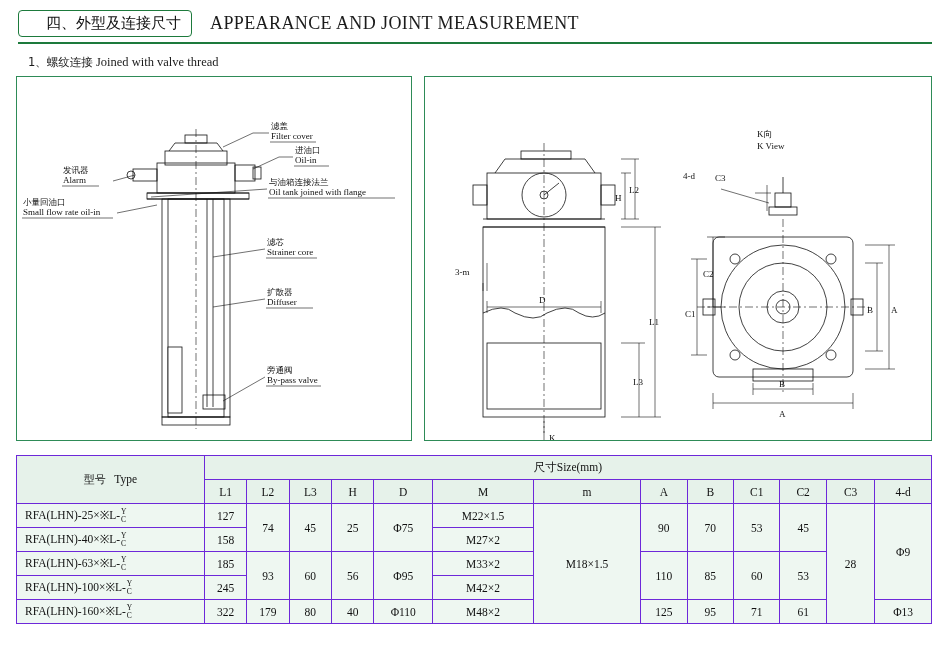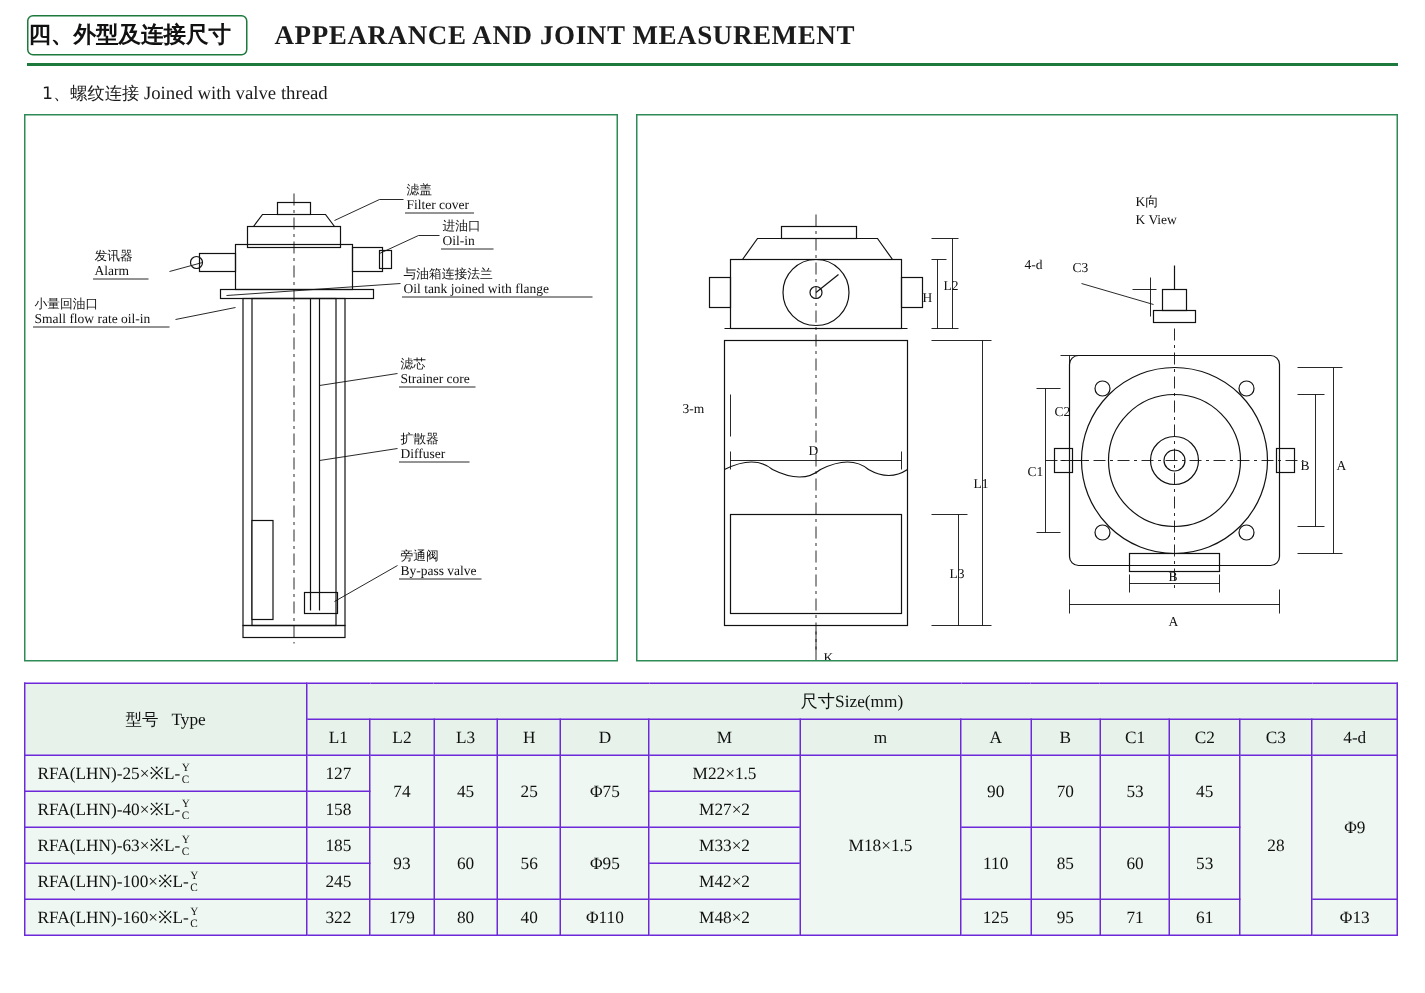--- a/index.html
+++ b/index.html
@@ -12,33 +12,33 @@
     overflow:hidden;
   }
   
   .header{
     position:absolute;left:18px;top:10px;width:914px;height:34px;
   }
   .hdr-box{
     display:inline-block;
     border:1.5px solid #1d7a3c;
     border-radius:4px;
-    padding:3px 10px 4px 0;
+    padding:3px 10px 4px 27px;
     font-family:"DejaVu Sans", sans-serif;
     font-size:15px;
-    font-weight:bold;
+    font-weight:normal;
     color:#111;
     vertical-align:middle;
     line-height:18px;
   }
   .hdr-title{
     display:inline-block;
     margin-left:14px;
     font-family:"Liberation Serif", serif;
-    font-weight:bold;
+    font-weight:normal;
     font-size:18px;
     letter-spacing:.4px;
     vertical-align:middle;
   }
   .hdr-rule{
     position:absolute;left:0;top:32px;width:914px;height:2px;background:#1d7a3c;
   }
   .subtitle{
     position:absolute;left:28px;top:55px;
     font-size:12.5px;

